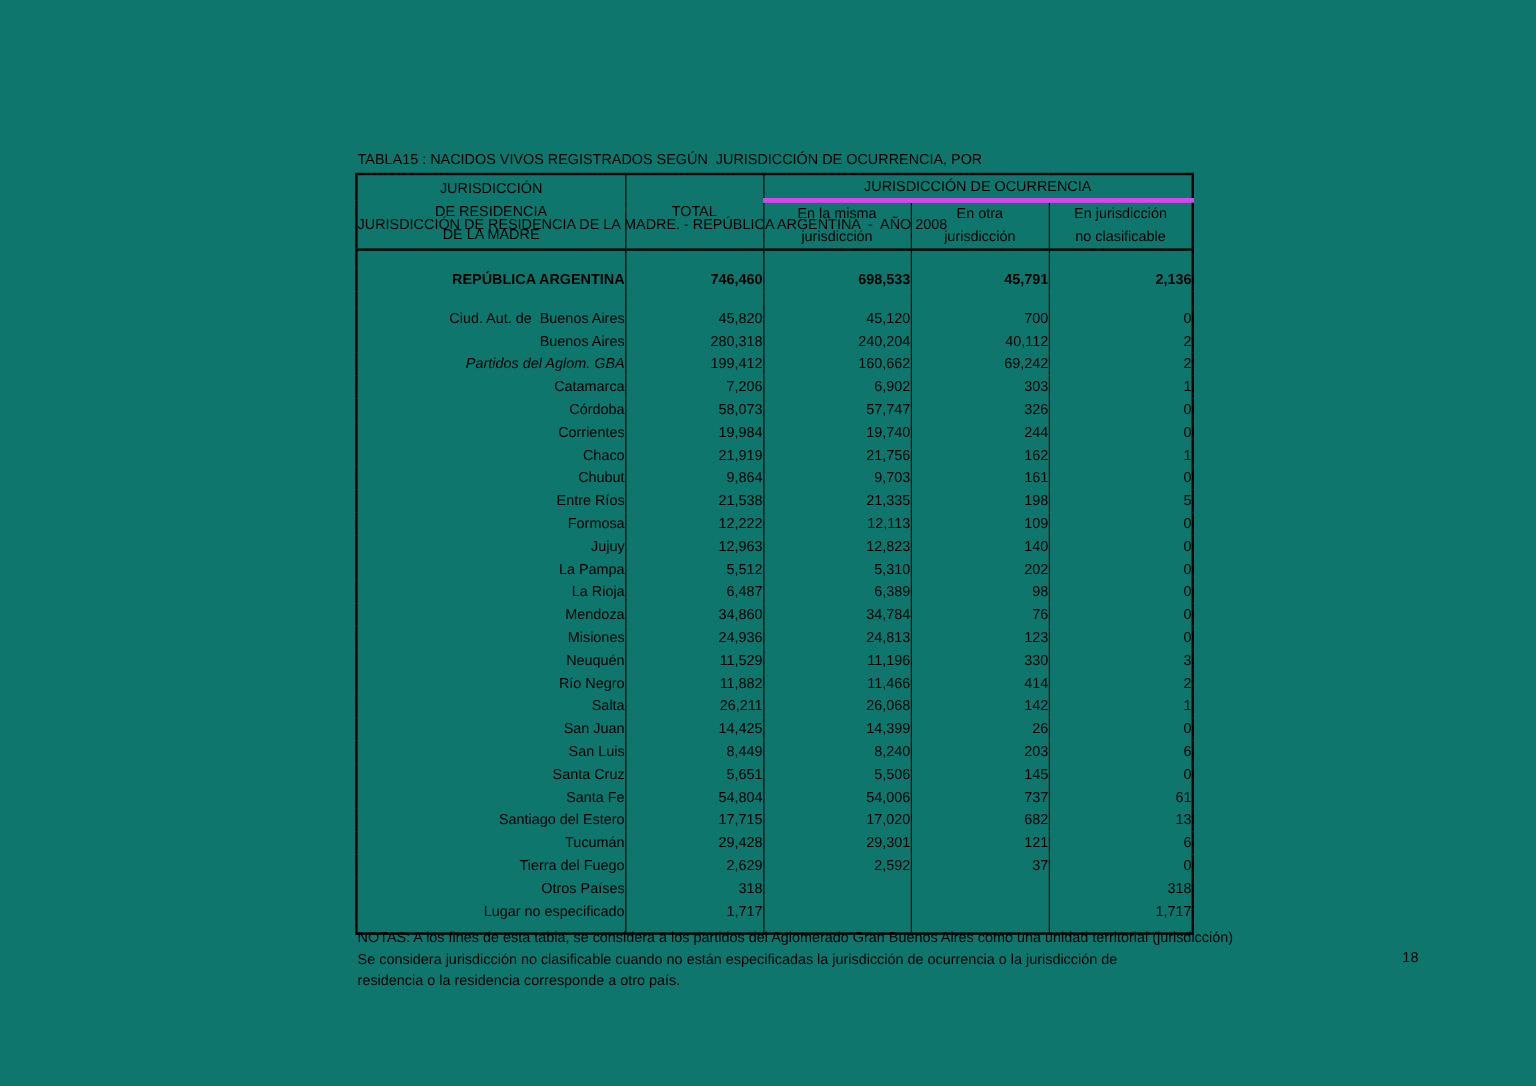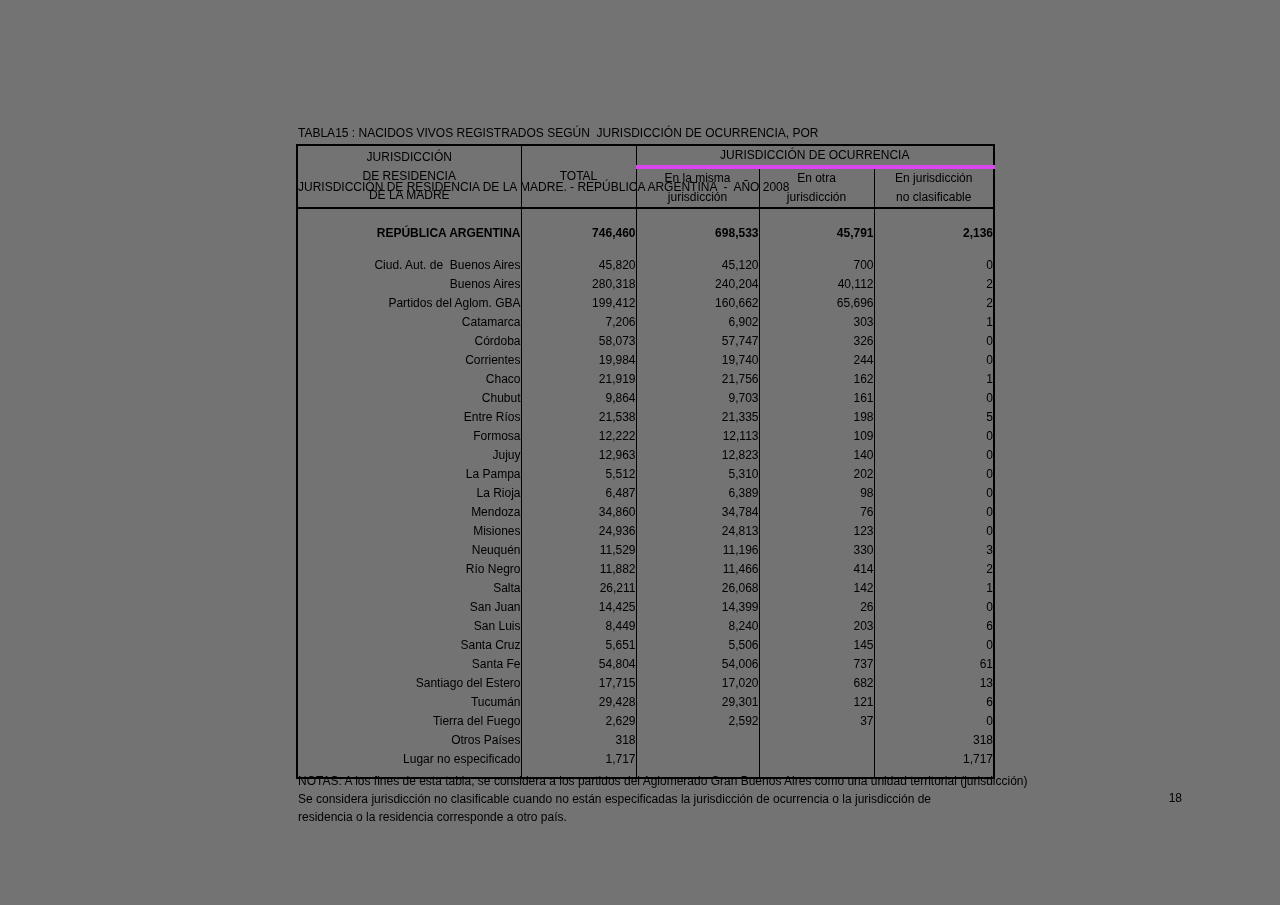--- a/index.html
+++ b/index.html
@@ -9,21 +9,21 @@
     width: 1280px;
     height: 905px;
     overflow: hidden;
     font-family: "Liberation Sans", sans-serif;
     color: #000;
   }
   .page {
     position: relative;
     width: 1280px;
     height: 905px;
-    background: #737373;
+    background: #0f766e;
   }
   .title-block {
     position: absolute;
     left: 298px;
     top: 88px;
     font-size: 12px;
     line-height: 18px;
     white-space: pre;
   }
   table.birth-table {
@@ -45,21 +45,21 @@
   thead td { text-align: center; }
   tr.h-row1 { height: 19px; }
   tr.h-row2 { height: 38px; }
   .resid-cell span, .sub-cell span { display: block; line-height: 19px; }
   .total-cell { line-height: 19px; }
   .group-cell { border-bottom: 4px solid #d946ef; line-height: 19px; }
   tbody tr:first-child td { border-top: 2px solid #000; }
   tr.data-row { height: 19px; }
   tr.data-row td { line-height: 19px; }
   .label-cell { text-align: right; padding-left: 3px; white-space: pre; }
-  .label-cell.indent { padding-left: 9px; }
+  .label-cell.indent { padding-left: 9px; font-style: italic; }
   .num-cell { text-align: right; padding-right: 2px; }
   tr.bold-row td { font-weight: bold; }
   .notes-block {
     position: absolute;
     left: 298px;
     top: 772px;
     width: 780px;
     font-size: 12px;
     line-height: 18px;
   }
@@ -149,21 +149,21 @@
           <td class="label-cell">Buenos Aires</td>
           <td class="num-cell">280,318</td>
           <td class="num-cell">240,204</td>
           <td class="num-cell">40,112</td>
           <td class="num-cell">2</td>
         </tr>
         <tr class="data-row">
           <td class="label-cell indent">Partidos del Aglom. GBA</td>
           <td class="num-cell">199,412</td>
           <td class="num-cell">160,662</td>
-          <td class="num-cell">65,696</td>
+          <td class="num-cell">69,242</td>
           <td class="num-cell">2</td>
         </tr>
         <tr class="data-row">
           <td class="label-cell">Catamarca</td>
           <td class="num-cell">7,206</td>
           <td class="num-cell">6,902</td>
           <td class="num-cell">303</td>
           <td class="num-cell">1</td>
         </tr>
         <tr class="data-row">

